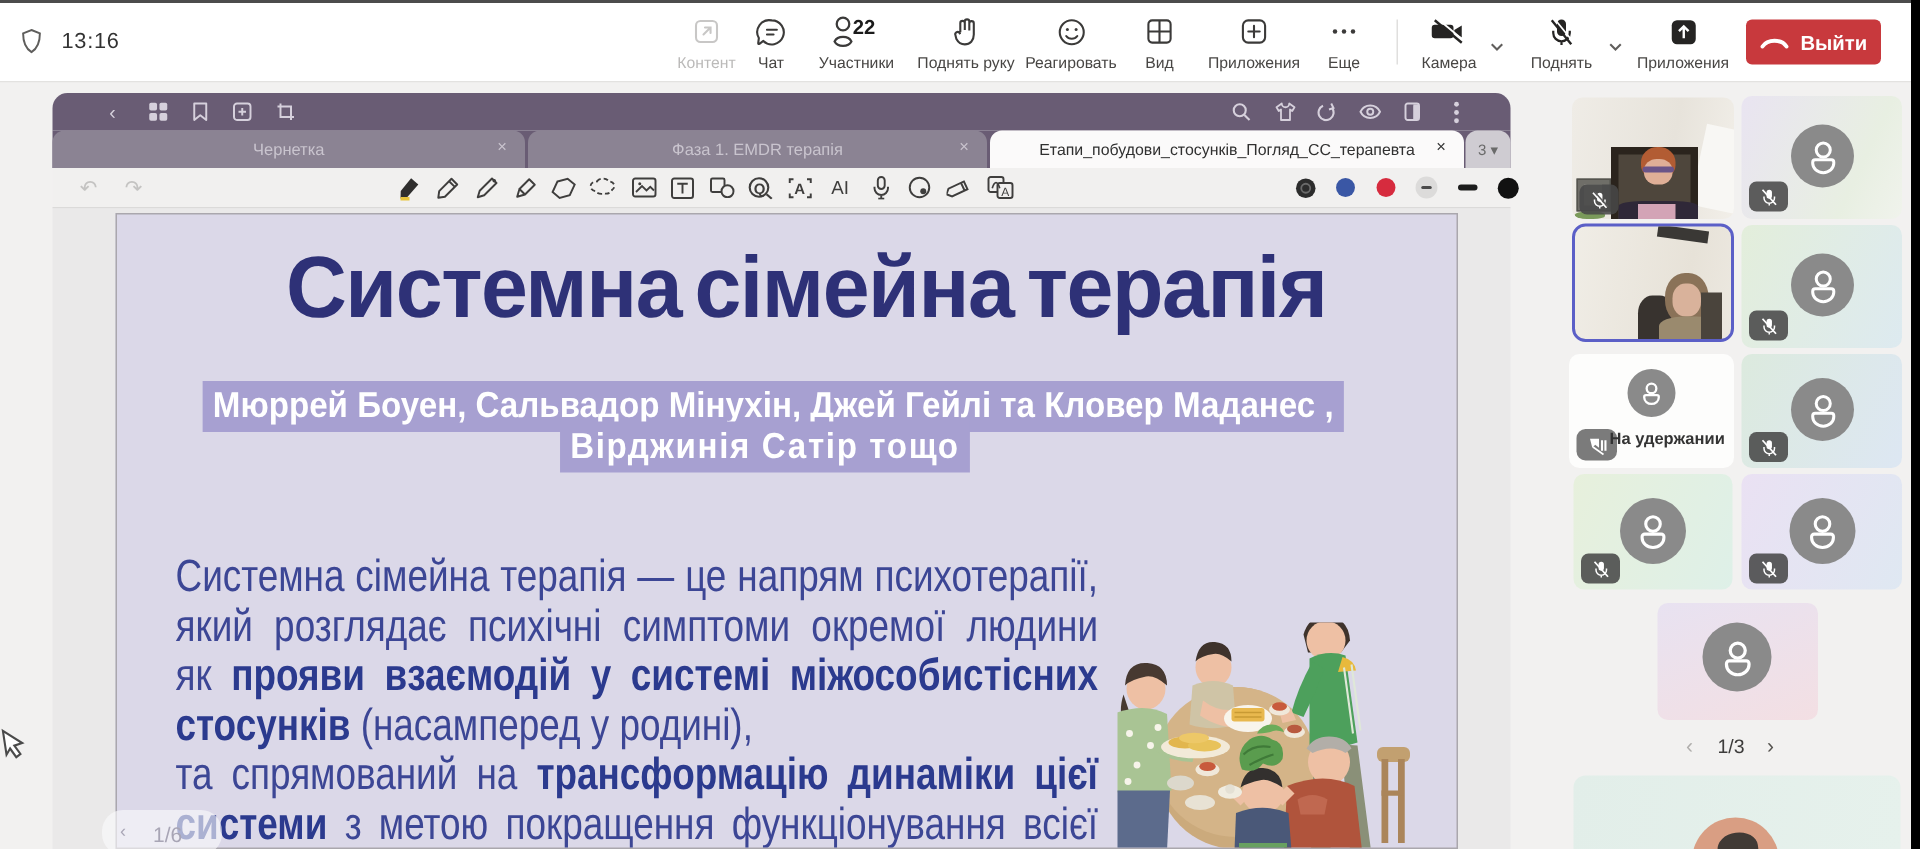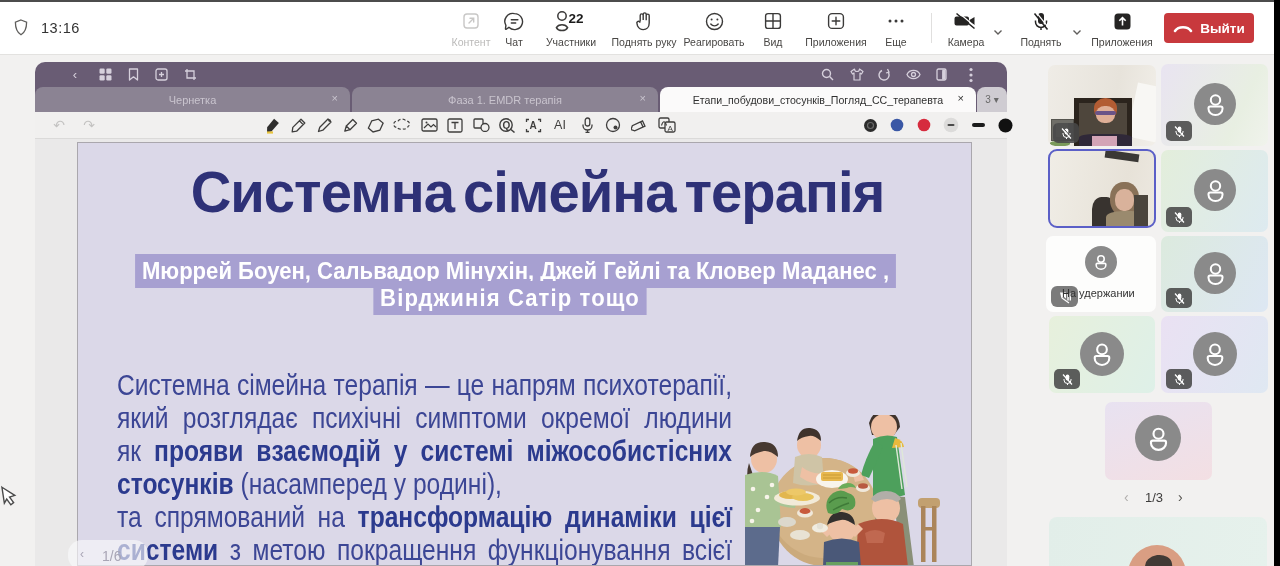--- a/index.html
+++ b/index.html
@@ -550,21 +550,21 @@
         <path d="M8.2 14.8 h9.6 a1.5 1.5 0 0 1 1.5 1.5 v0.6 a6.3 5.6 0 0 1 -12.6 0 v-0.6 a1.5 1.5 0 0 1 1.5 -1.5 Z" fill="none" stroke="#fff" stroke-width="2" stroke-linejoin="round"></path>
       </svg>
     </div>
   <div class="badge" style="left:5px;top:50px;width:27px;height:21px;border-radius:6px;background:rgba(100,100,100,0.85)">
       <svg width="14" height="14" viewBox="0 0 14 14">
         <path d="M2 2.5 h6 v6 l-2.5 -2 L3.5 8.5 Z" fill="#fff"></path>
         <path d="M10 3.5 v7 M12.3 3.5 v7" stroke="#fff" stroke-width="1.4"></path>
         <path d="M4 8 L11 13" stroke="#fff" stroke-width="1.1"></path>
       </svg>
     </div>
-  <div style="position:absolute;left:16px;top:51px;font-size:11px;font-weight:normal;color:#333">На удержании</div>
+  <div style="position:absolute;left:27px;top:51px;font-size:11px;font-weight:bold;color:#333">На удержании</div>
 </div>
 
 <div class="tile" style="left:1161px;top:236px;width:107px;height:76px;background:linear-gradient(115deg,#dceade,#dde7f3)">
   <div class="avwrap" style="left:33px;top:16px;width:42px;height:42px">
       <svg width="29" height="29" viewBox="0 0 26 26">
         <circle cx="13" cy="9" r="4.2" fill="none" stroke="#fff" stroke-width="1.8"></circle>
         <path d="M8.2 14.8 h9.6 a1.5 1.5 0 0 1 1.5 1.5 v0.6 a6.3 5.6 0 0 1 -12.6 0 v-0.6 a1.5 1.5 0 0 1 1.5 -1.5 Z" fill="none" stroke="#fff" stroke-width="1.8" stroke-linejoin="round"></path>
       </svg>
     </div>
   <div class="badge" style="left:5px;top:52px">

